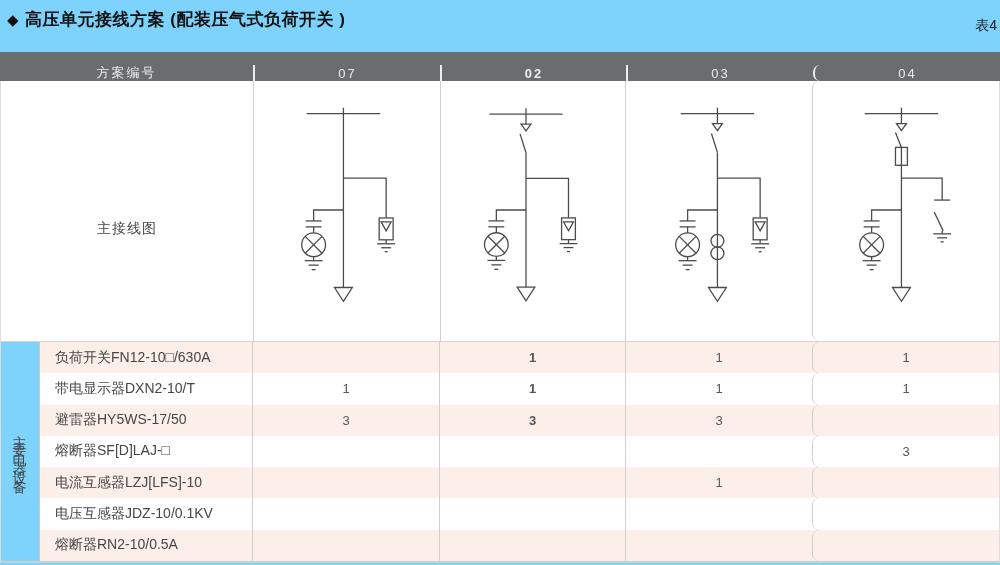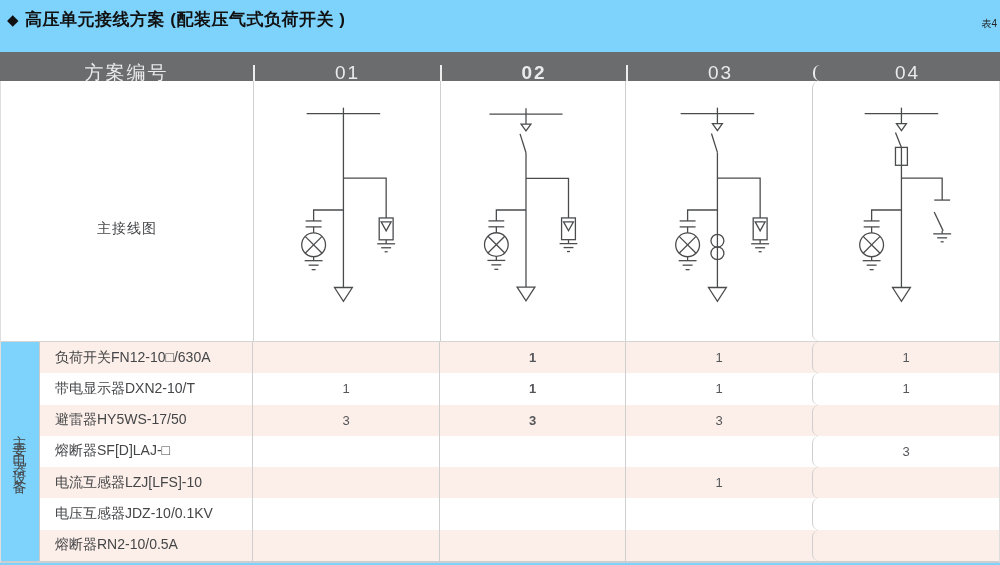--- a/index.html
+++ b/index.html
@@ -4,25 +4,25 @@
 <style>
   * { margin:0; padding:0; box-sizing:border-box; }
   html,body { background:#fff; }
   body { width:1000px; height:565px; font-family:"Liberation Sans","DejaVu Sans",sans-serif; color:#333; overflow:hidden; }
   .page { width:1000px; height:565px; position:relative; background:#7dd3fc; }
 
   
   .titlebar { position:relative; height:52px; }
   .title { position:absolute; left:7px; top:8px; font-size:17px; font-weight:bold; color:#111; letter-spacing:0.5px; }
   .title .bullet { font-size:15px; margin-right:6px; color:#111; }
-  .table-tag { position:absolute; right:3px; top:17px; font-size:10px; color:#222; }
+  .table-tag { position:absolute; right:3px; top:17px; font-size:14px; color:#222; }
 
   
   .thead { display:flex; height:29px; background:#6b6c6e; }
-  .th { display:flex; align-items:center; justify-content:center; font-size:19px; color:#ebebec; letter-spacing:2px;margin-top:13px; }
+  .th { display:flex; align-items:center; justify-content:center; font-size:13px; color:#ebebec; letter-spacing:2px;margin-top:13px; }
   .th + .th { border-left:2px solid #ededee; }
   .c0 { width:253px; } .c1 { width:187px; } .c2 { width:186px;font-weight:bold; } .c3 { width:187px; } .c4 { width:187px;border-radius:7px; }
 
   .grid-body { border-left:1px solid #dedede; border-right:1px solid #dedede; border-bottom:2px solid #ccced0; }
 
   
   .diagram-row { display:flex; height:260px; background:#fff; }
   .dlabel { width:252px; display:flex; align-items:center; justify-content:center; font-size:14px; color:#454648; letter-spacing:1px;margin-top:36px; }
   .dcell { position:relative; }
   .dcell, .row .val { border-left:1px solid #cfcfcf; }
@@ -48,21 +48,21 @@
 
   <div class="titlebar">
     <div class="title">
       <span class="bullet">◆</span><span>高压单元接线方案 (配装压气式负荷开关 )</span>
     </div>
     <div class="table-tag">表4</div>
   </div>
 
   <div class="thead">
     <div class="th c0">方案编号</div>
-    <div class="th c1">01</div>
+    <div class="th c1">07</div>
     <div class="th c2">02</div>
     <div class="th c3">03</div>
     <div class="th c4">04</div>
   </div>
 
   <div class="grid-body">
 
     <div class="diagram-row">
       <div class="dlabel">主接线图</div>
 

